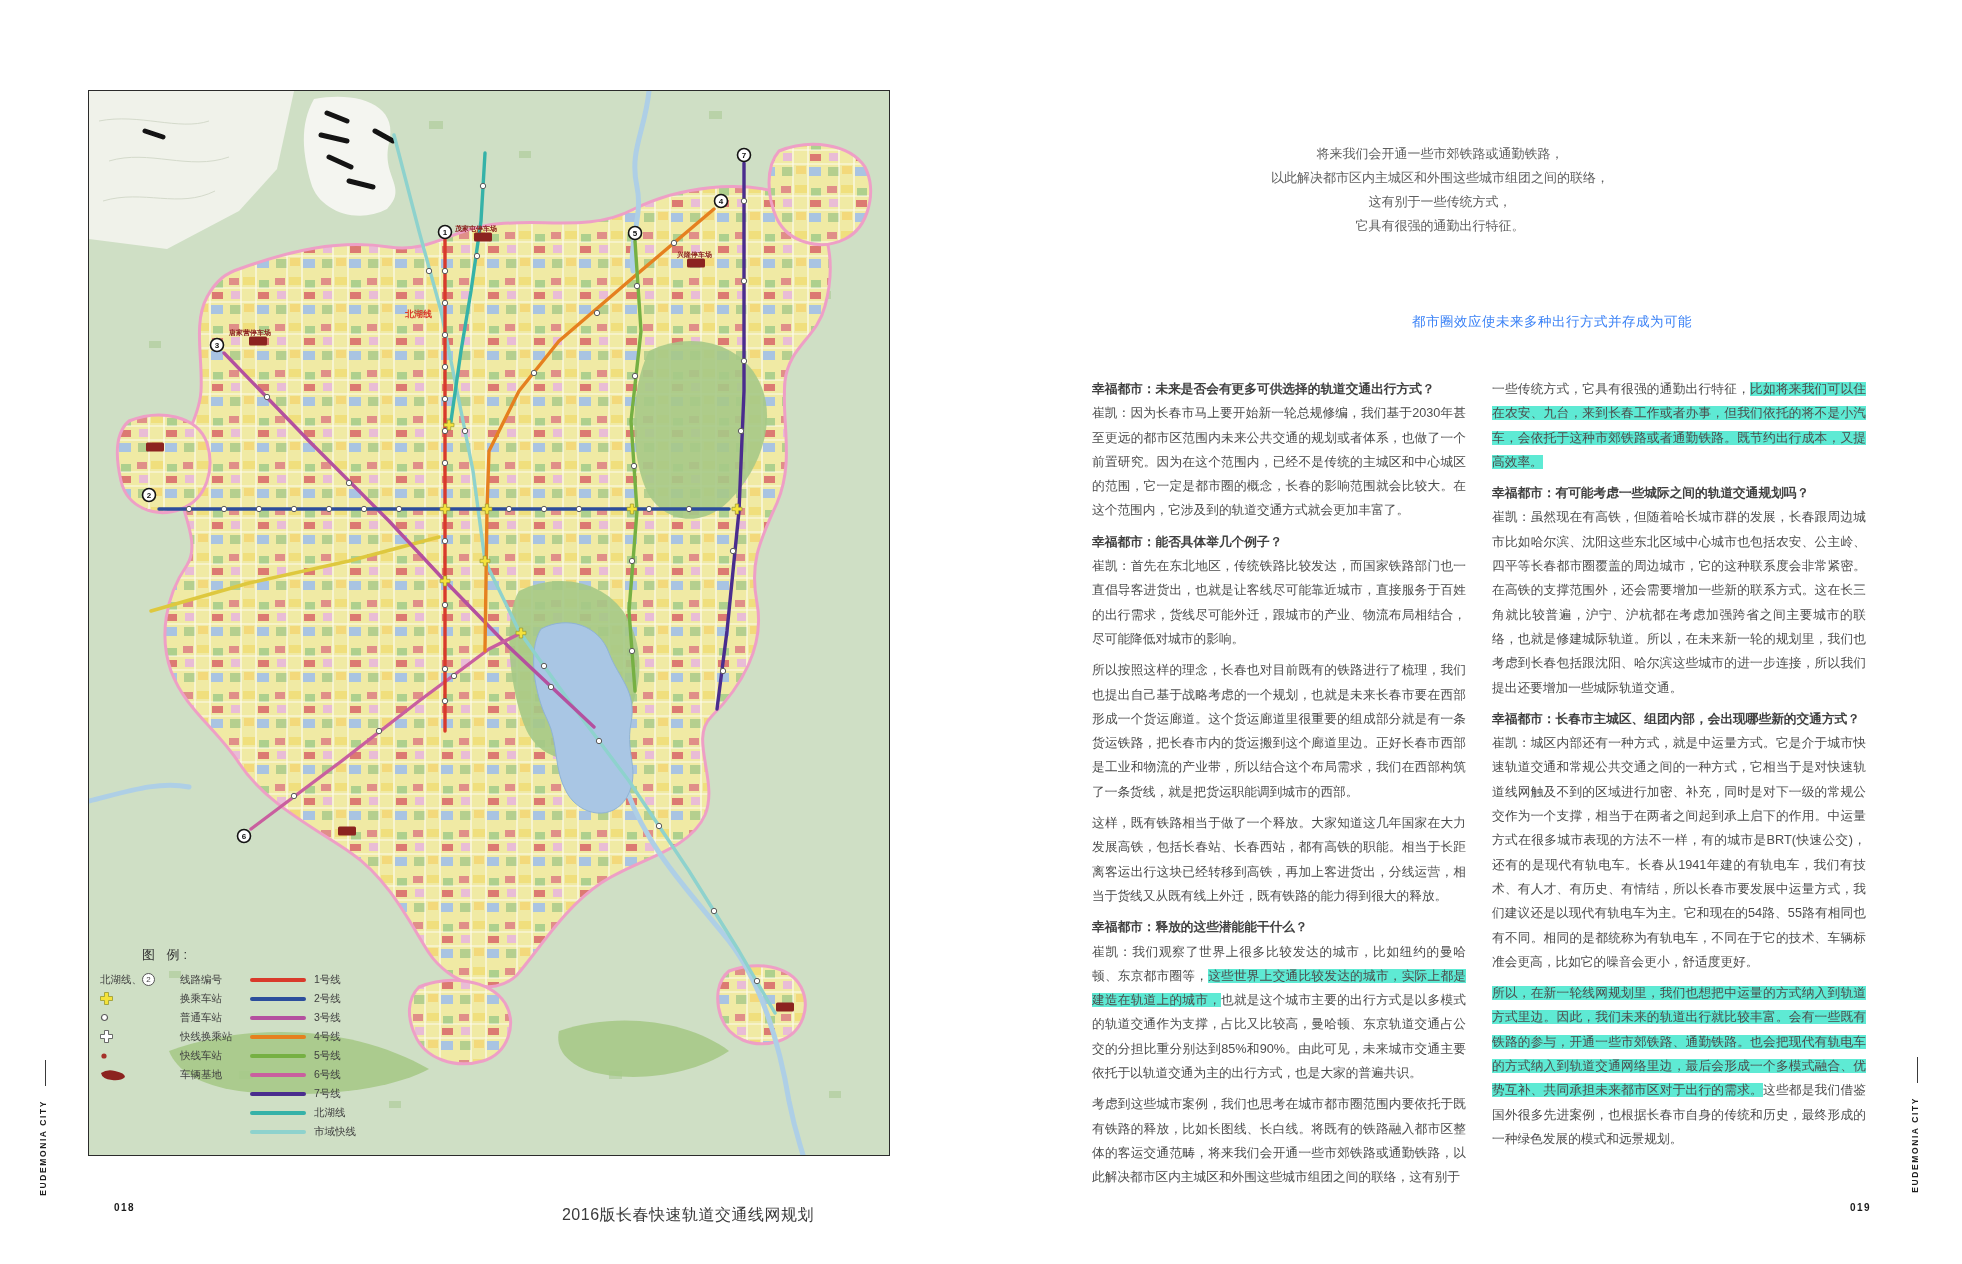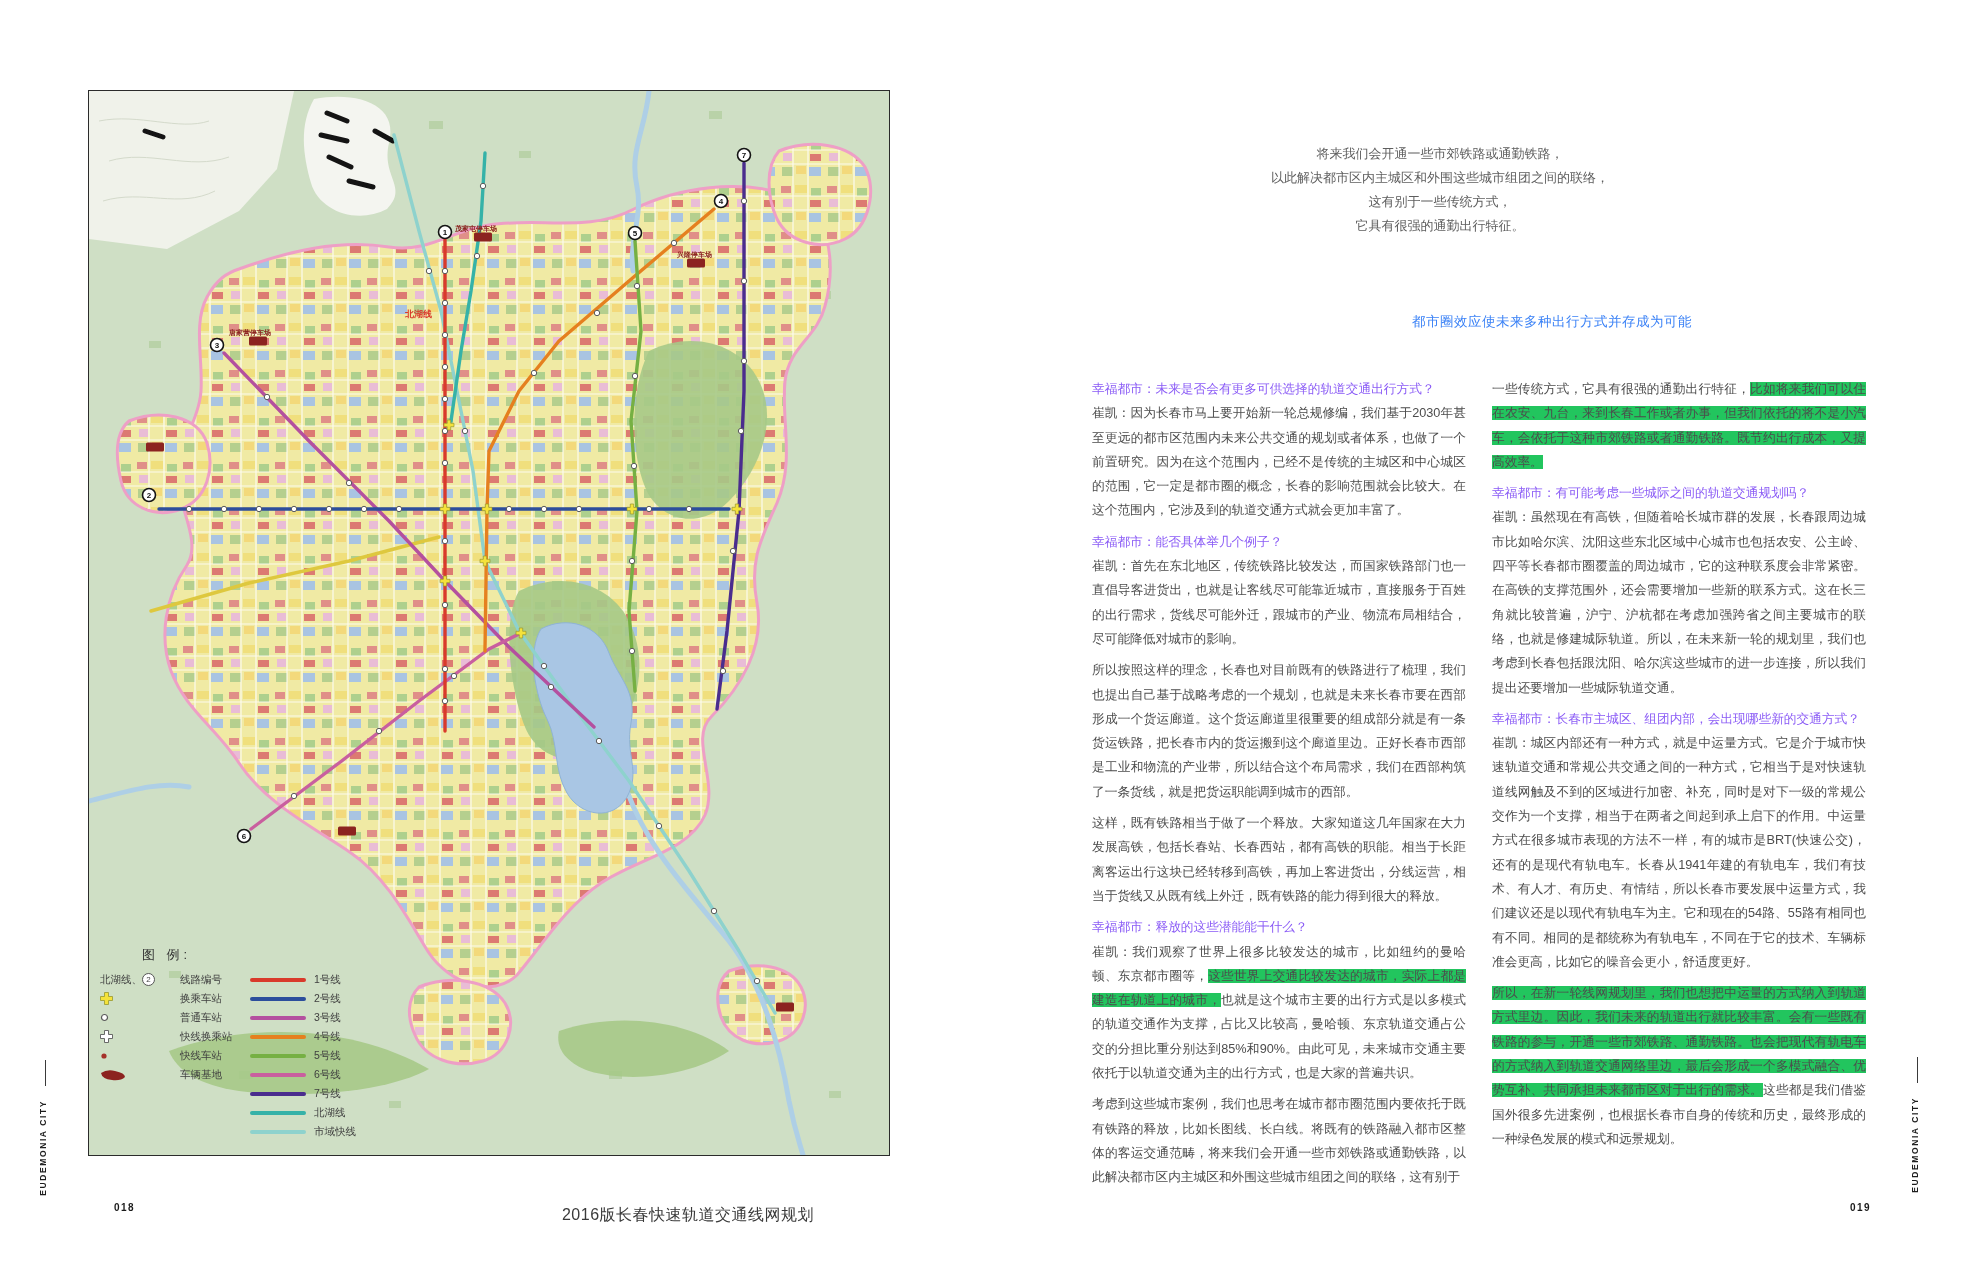--- a/index.html
+++ b/index.html
@@ -28,22 +28,22 @@
   .vtext{position:absolute;writing-mode:vertical-rl;transform:rotate(180deg);font-size:8.5px;font-weight:600;letter-spacing:1.6px;color:#1d1d1d;}
   .pagenum{position:absolute;font-size:10px;font-weight:bold;letter-spacing:1.5px;color:#1a1a1a;}
 
   
   #pull-quote{position:absolute;left:1120px;top:142px;width:640px;text-align:center;font-size:13px;line-height:24px;color:#5e5e5e;}
   #headline{position:absolute;left:1092px;top:299px;width:600px;text-align:right;font-size:13.5px;color:#3b82f6;letter-spacing:.5px;margin-top:14px;}
   .col{position:absolute;top:377px;width:374px;font-size:12.7px;line-height:24.3px;color:#4c4c4c;text-align:justify;}
   #col1{left:1092px;}
   #col2{left:1492px;}
   .col p{margin:0 0 7px 0;}
-  .col span.b{font-weight:normal;color:#8b5cf6;}
-  .col span.hl{background:#22c55e;}
+  .col span.b{font-weight:bold;color:#404040;}
+  .col span.hl{background:#5eead4;}
 
   
   .depot-label{font-size:7px;fill:#8c2320;font-weight:bold;}
   .mapline-label{font-size:9px;fill:#d93a2b;font-weight:bold;}
   .badge-num{font-size:8px;font-weight:bold;fill:#111;text-anchor:middle;}
 </style>
 </head>
 <body>
 
 <div id="canvas">

